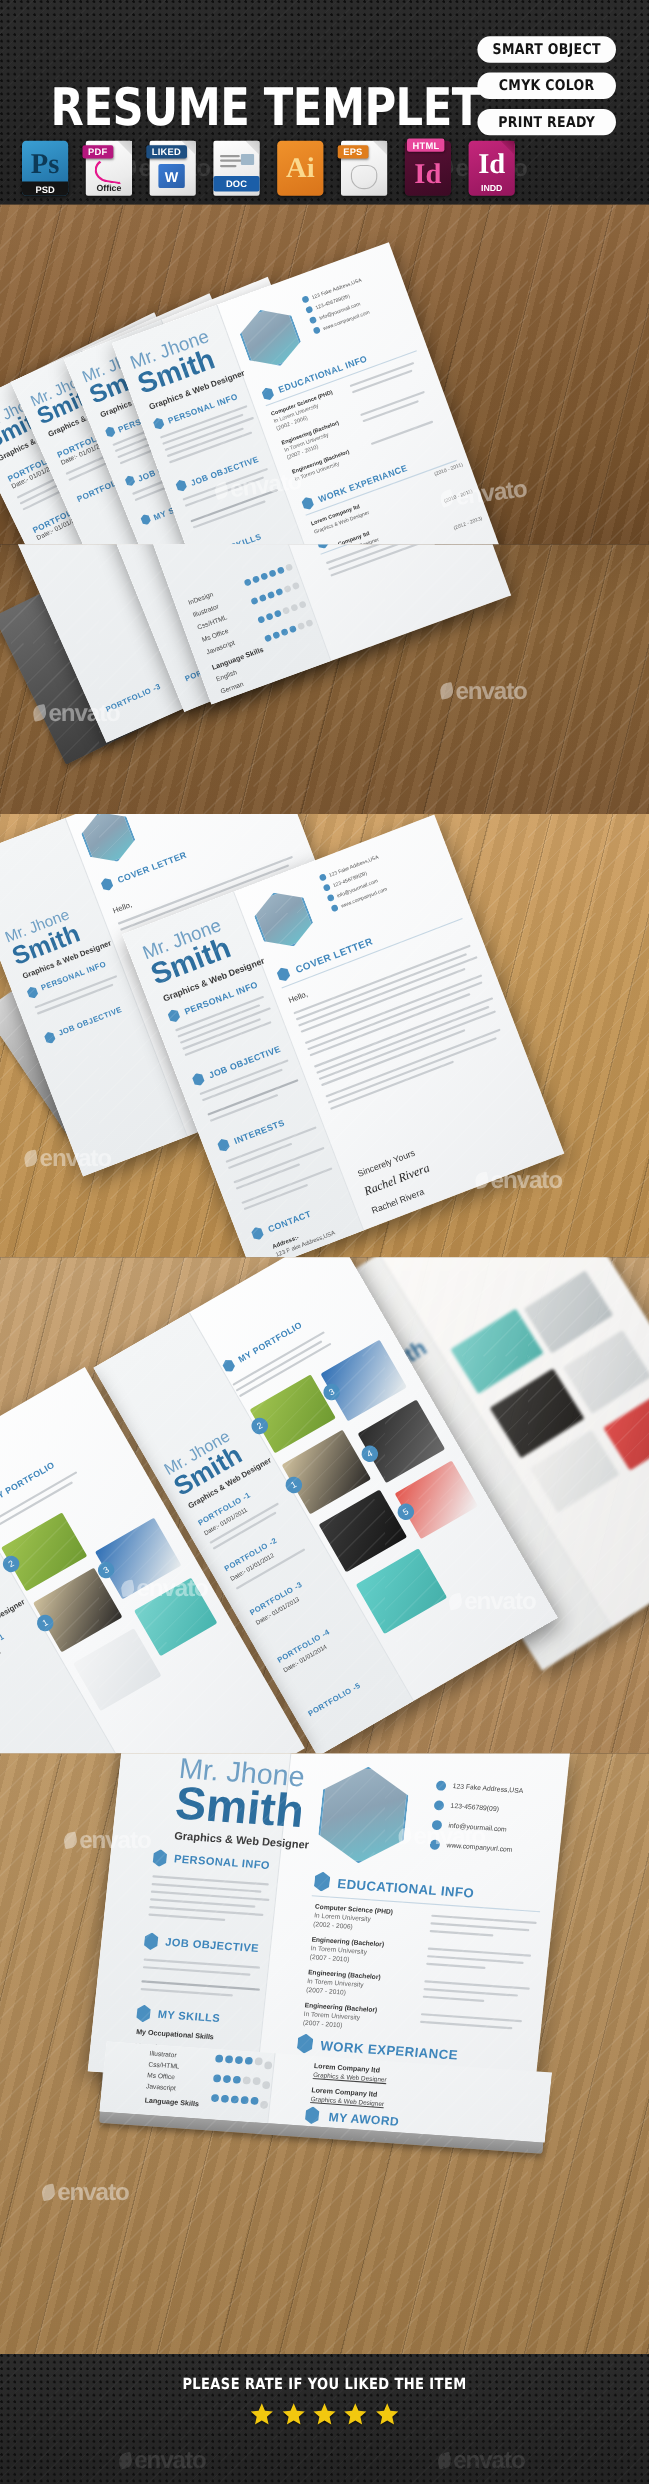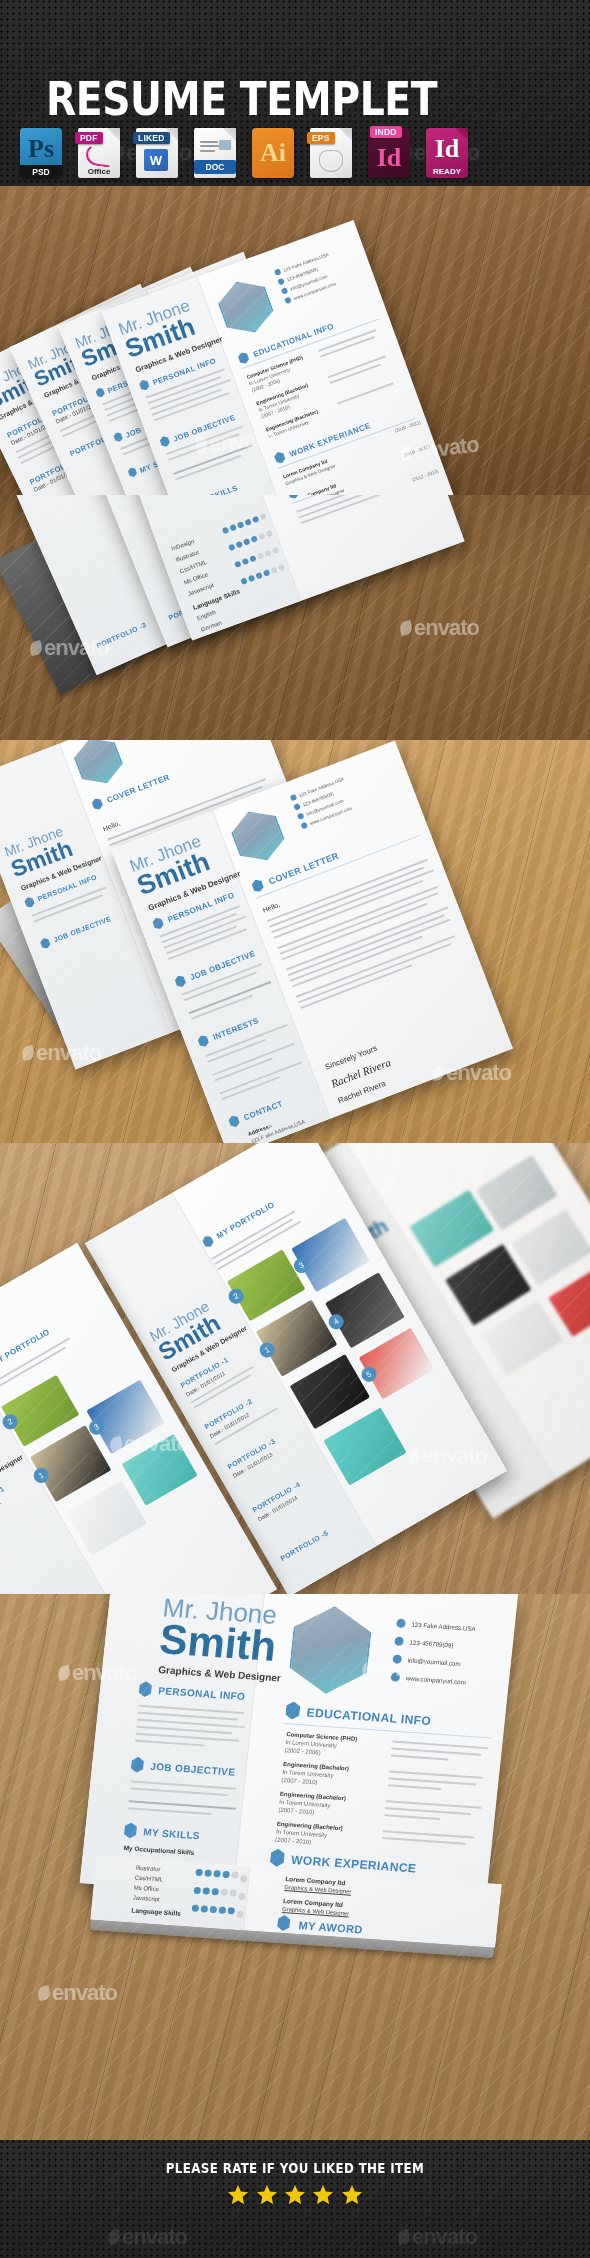--- a/index.html
+++ b/index.html
@@ -236,20 +236,25 @@
   .stars svg { margin:0 1px; filter: drop-shadow(0 1px 1px rgba(0,0,0,.6)); }
 </style>
 </head>
 <body>
 
 <div class="page">
 
   <div class="dark-band" id="header">
     <div class="hdr-title">RESUME TEMPLET</div>
 
+    <div class="badges">
+      <div class="badge">SMART OBJECT</div>
+      <div class="badge">CMYK COLOR</div>
+      <div class="badge">PRINT READY</div>
+    </div>
 
     <div class="wm wm-dark" style="left:112px; top:140px;">
       <span class="leaf"></span>
         <span>envato</span>
     </div>
     <div class="wm wm-dark" style="left:400px; top:140px;">
       <span class="leaf"></span>
         <span>envato</span>
     </div>
 
@@ -295,29 +300,29 @@
 
       <div class="fmt">
         <div class="sheet"></div>
           <div class="fold"></div>
         <div class="tag" style="background:#e07d1c;">EPS</div>
         <div class="eps-shape"></div>
       </div>
 
       <div class="fmt solid">
         <div class="sheet" style="background:linear-gradient(160deg,#5d1138,#3c0a24);"></div>
-        <div class="tag" style="background:#e8469b; left:2px; top:-2px;">INDD</div>
+        <div class="tag" style="background:#e8469b; left:2px; top:-2px;">HTML</div>
         <div class="bigletter" style="color:#ef57a4; margin-top:10px;">Id</div>
       </div>
 
       <div class="fmt solid">
         <div class="sheet" style="background:linear-gradient(160deg,#c5267b,#93155c);"></div>
         <div class="fold" style="background:linear-gradient(225deg,#7d1049,#c5267b);"></div>
         <div class="bigletter" style="color:#ffffff; margin-bottom:8px;">Id</div>
-        <div class="botlabel" style="color:#ffffff;">READY</div>
+        <div class="botlabel" style="color:#ffffff;">INDD</div>
       </div>
 
     </div>
   </div>
 
   <div class="wood" id="wood1">
 
     <div class="stack-edge" style="left:36px; top:180px; width:230px; height:22px; transform:rotate(-26deg); border-radius:2px;"></div>
 
     <div class="sheet-doc tilt" style="left:18px; top:126px; width:198px; height:300px; transform:rotate(-26deg);">

